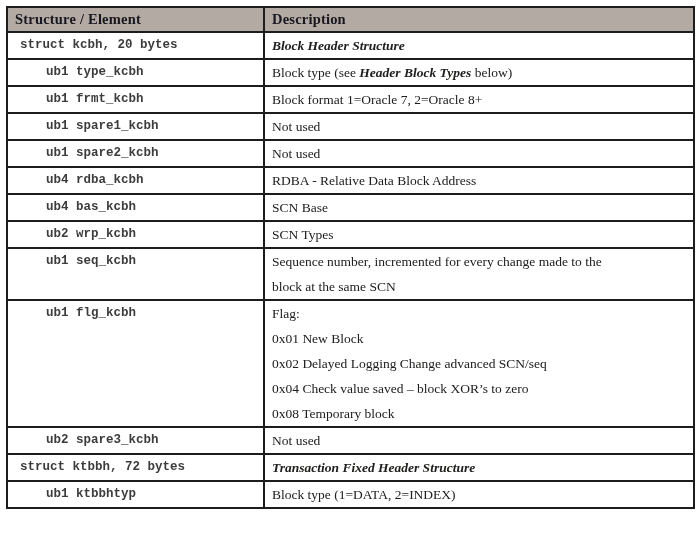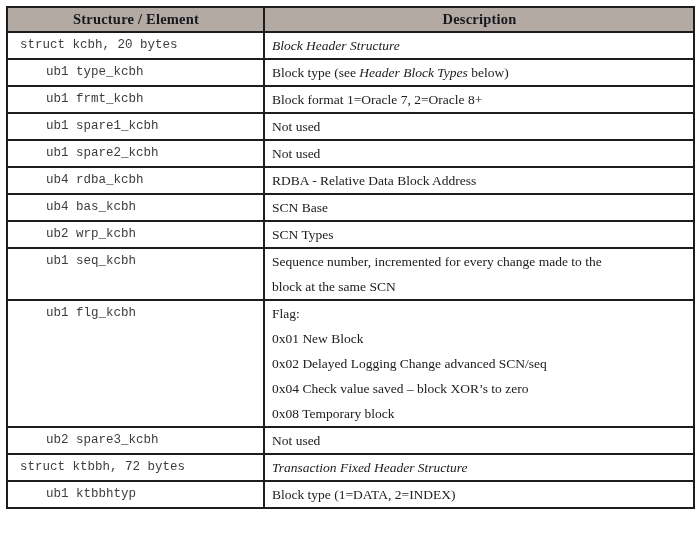--- a/index.html
+++ b/index.html
@@ -24,47 +24,49 @@
     vertical-align: top;
     overflow: hidden;
   }
   .struct-table th {
     background: #b4aaa4;
     color: #17171f;
     font-family: "Liberation Serif", serif;
     font-weight: bold;
     font-size: 14.5px;
     line-height: 19px;
-    text-align: center;
+    text-align: left;
     padding: 2px 6px 2px 7px;
     height: 19px;
     letter-spacing: 0.2px;
   }
   td.el {
     font-family: "Liberation Mono", "DejaVu Sans Mono", monospace;
     font-size: 12.5px;
     color: #3c3c3c;
     line-height: 25px;
     padding: 0 4px 0 12px;
     white-space: pre;
+    font-weight: bold;
   }
   td.el.indent {
     padding-left: 38px;
     border-radius: 13px;
   }
   td.desc {
     font-family: "Liberation Serif", serif;
     font-size: 13.5px;
     color: #20201f;
     line-height: 25px;
     padding: 0 6px 0 7px;
     white-space: pre-line;
   }
   .em {
     font-style: italic;
+    font-weight: bold;
   }
 </style>
 </head>
 <body>
 
 <div class="page">
   <table class="struct-table">
     <colgroup>
       <col style="width:257px">
       <col style="width:430px">

